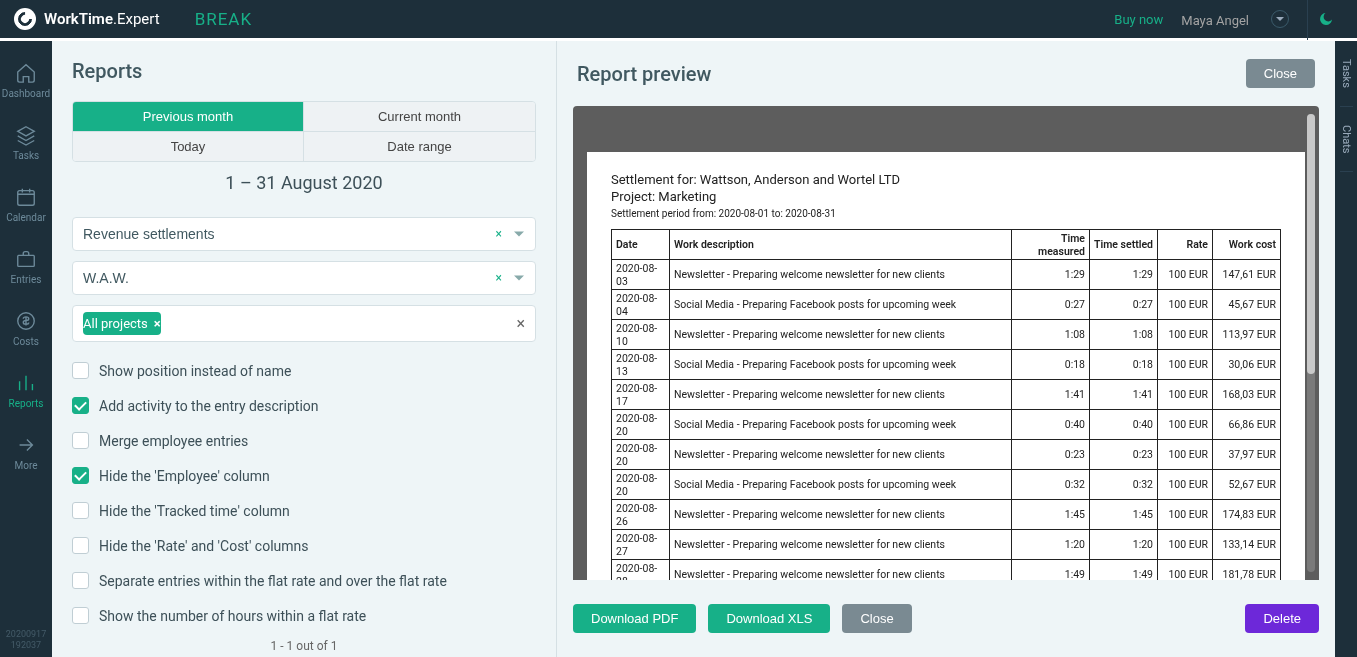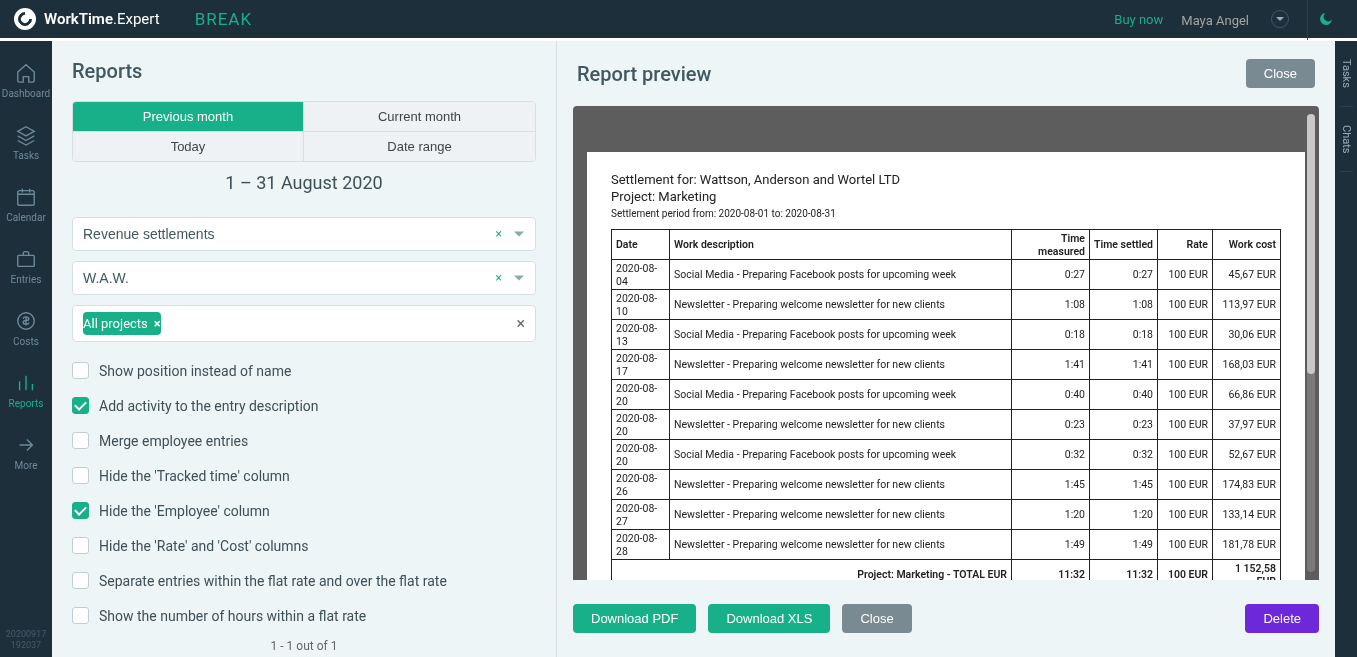--- a/index.html
+++ b/index.html
@@ -216,26 +216,26 @@
           </div>
           <div class="checkbox-row">
             <span class="cb checked"></span>
             <span>Add activity to the entry description</span>
           </div>
           <div class="checkbox-row">
             <span class="cb"></span>
             <span>Merge employee entries</span>
           </div>
           <div class="checkbox-row">
-            <span class="cb"></span>
-            <span>Hide the 'Tracked time' column</span>
-          </div>
-          <div class="checkbox-row">
             <span class="cb checked"></span>
             <span>Hide the 'Employee' column</span>
+          </div>
+          <div class="checkbox-row">
+            <span class="cb"></span>
+            <span>Hide the 'Tracked time' column</span>
           </div>
           <div class="checkbox-row">
             <span class="cb"></span>
             <span>Hide the 'Rate' and 'Cost' columns</span>
           </div>
           <div class="checkbox-row">
             <span class="cb"></span>
             <span>Separate entries within the flat rate and over the flat rate</span>
           </div>
           <div class="checkbox-row">
@@ -268,20 +268,28 @@
               <th style="width:58px">Date</th>
               <th>Work description</th>
               <th class="num" style="width:78px">Time measured</th>
               <th class="num" style="width:68px">Time settled</th>
               <th class="num" style="width:55px">Rate</th>
               <th class="num" style="width:68px">Work cost</th>
             </tr>
           </thead>
           <tbody id="doc-rows">
               <tr>
+                <td>2020-08-03</td>
+                <td>Newsletter - Preparing welcome newsletter for new clients</td>
+                <td class="num">1:29</td>
+                <td class="num">1:29</td>
+                <td class="num">100 EUR</td>
+                <td class="num">147,61 EUR</td>
+              </tr>
+              <tr>
                 <td>2020-08-04</td>
                 <td>Social Media - Preparing Facebook posts for upcoming week</td>
                 <td class="num">0:27</td>
                 <td class="num">0:27</td>
                 <td class="num">100 EUR</td>
                 <td class="num">45,67 EUR</td>
               </tr>
               <tr>
                 <td>2020-08-10</td>
                 <td>Newsletter - Preparing welcome newsletter for new clients</td>

